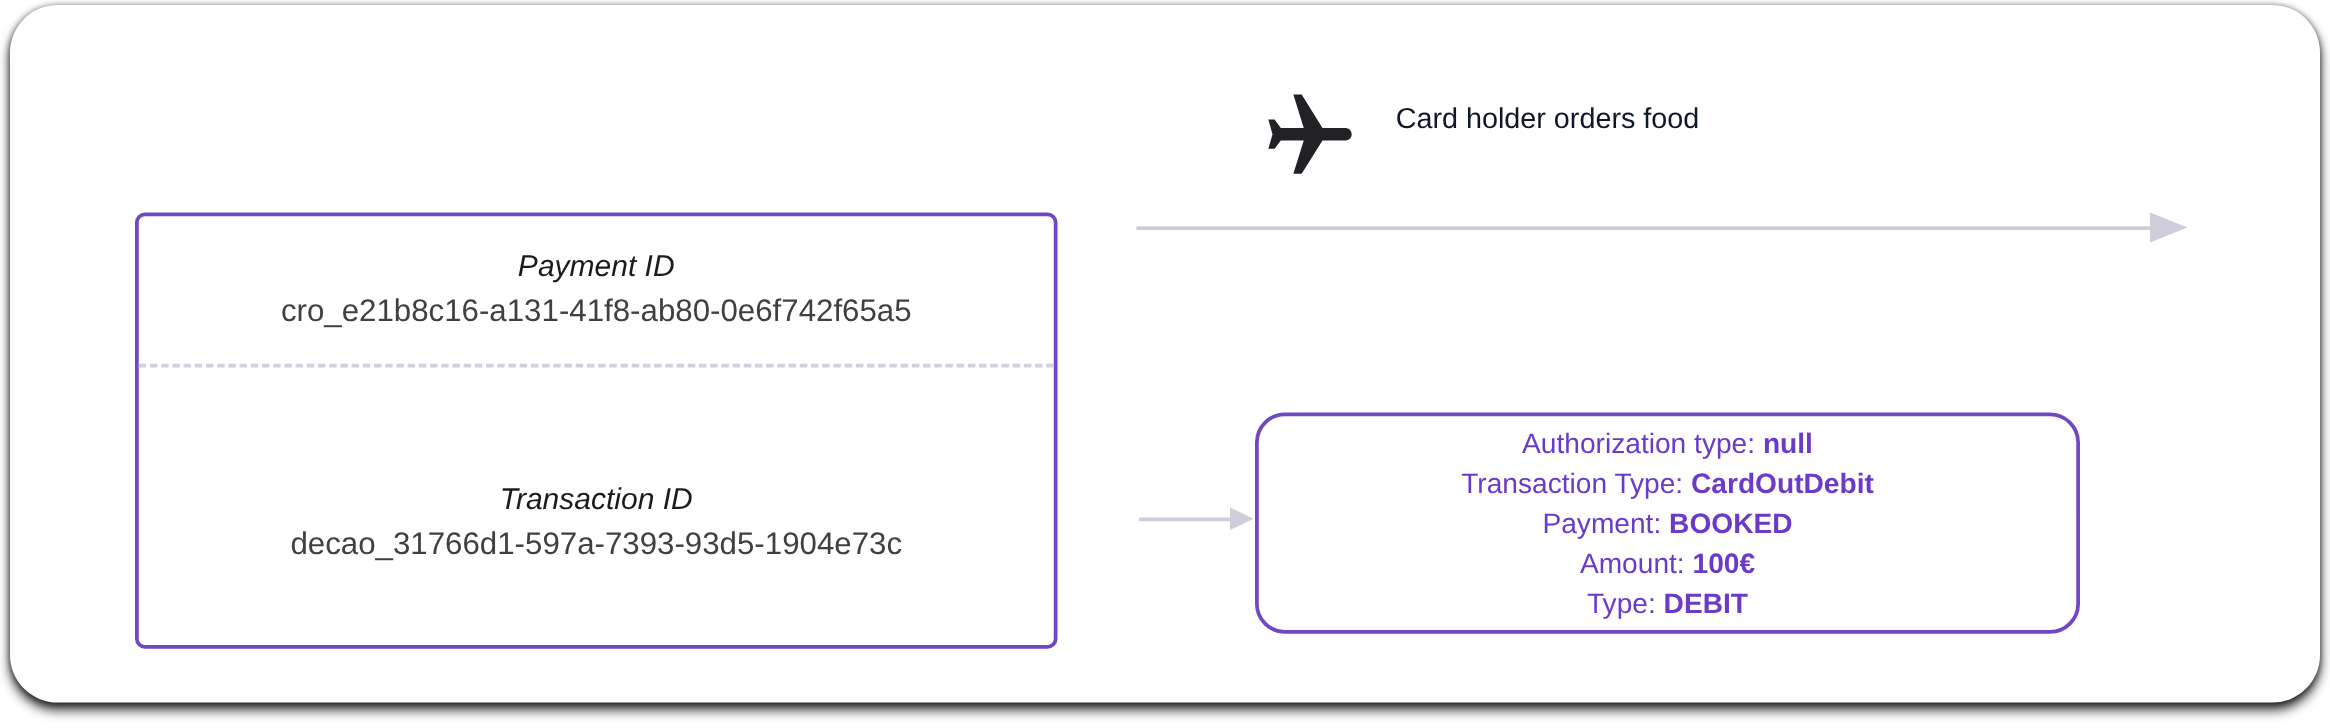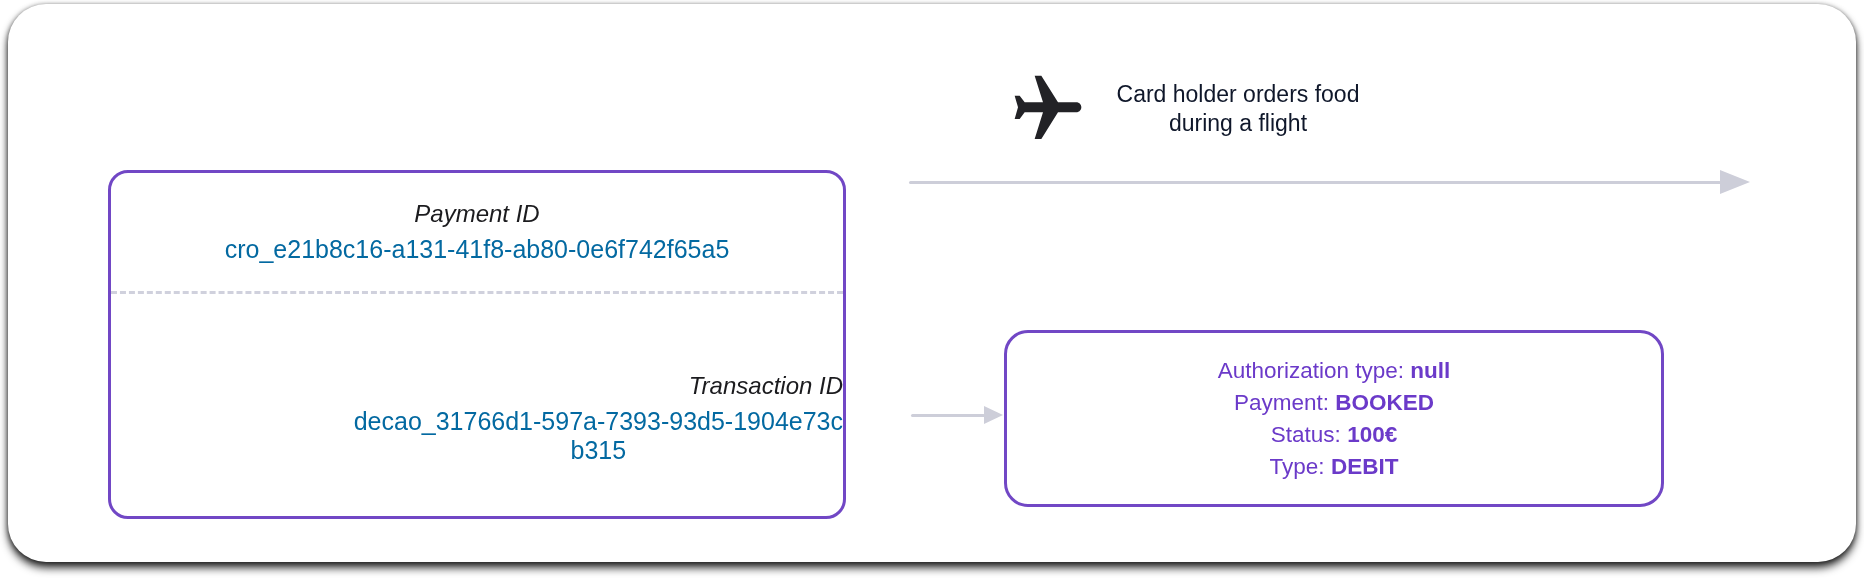--- a/index.html
+++ b/index.html
@@ -22,48 +22,48 @@
     border-radius: 38px;
     box-shadow: 0 6px 9px rgba(0,0,0,0.78), 0 1px 5px rgba(0,0,0,0.55);
   }
 
   
   .id-box {
     position: absolute;
     left: 100px; top: 166px;
     width: 738px; height: 349px;
     border: 3px solid #7147c5;
-    border-radius: 20px;
+    border-radius: 8px;
     display: flex;
     flex-direction: column;
   }
   .id-section {
     display: flex;
     flex-direction: column;
     align-items: center;
     justify-content: center;
     text-align: center;
   }
   .id-section.top { height: 118px; }
-  .id-section.bottom { flex: 1; padding-top: 26px; align-items: flex-end; }
+  .id-section.bottom { flex: 1; padding-top: 26px; }
   .id-divider {
     border-top: 3px dashed #d0d1dd;
     width: 100%;
     height: 0;
   }
   .id-label {
     font-style: italic;
     font-size: 24px;
     line-height: 28px;
     color: #1b1b1e;
   }
   .id-value {
     font-size: 25px;
     line-height: 29px;
-    color: #0369a1;
+    color: #404040;
     margin-top: 7px;
   }
 
   
   .plane {
     position: absolute;
     left: 1000px; top: 65px;
     width: 80px; height: 80px;
   }
   .plane svg { width: 100%; height: 100%; }
@@ -132,50 +132,51 @@
     <div class="id-box">
       <div class="id-section top">
         <div class="id-label">Payment ID</div>
         <div class="id-value">cro_e21b8c16-a131-41f8-ab80-0e6f742f65a5</div>
       </div>
       <div class="id-divider"></div>
       <div class="id-section bottom">
         <div class="id-label">Transaction ID</div>
         <div class="id-value">
           <div>decao_31766d1-597a-7393-93d5-1904e73c</div>
-          <div>b315</div>
         </div>
       </div>
     </div>
 
     <div class="plane">
       <svg viewBox="0 0 24 24" aria-hidden="true">
         <path fill="#222226" transform="rotate(90 12 12)" d="M21 16v-2l-8-5V3.5c0-.83-.67-1.5-1.5-1.5S10 2.67 10 3.5V9l-8 5v2l8-2.5V19l-2 1.5V22l3.5-1 3.5 1v-1.5L13 19v-5.5l8 2.5z"></path>
       </svg>
     </div>
     <div class="caption">
       <div>Card holder orders food</div>
-      <div>during a flight</div>
     </div>
 
     <div class="arrow-line long"></div>
     <div class="arrow-head long"></div>
 
     <div class="arrow-line short"></div>
     <div class="arrow-head short"></div>
 
     <div class="result-box">
       <div class="result-line">
         <span>Authorization type:</span>&nbsp;<b>null</b>
       </div>
       <div class="result-line">
+        <span>Transaction Type:</span>&nbsp;<b>CardOutDebit</b>
+      </div>
+      <div class="result-line">
         <span>Payment:</span>&nbsp;<b>BOOKED</b>
       </div>
       <div class="result-line">
-        <span>Status:</span>&nbsp;<b>100€</b>
+        <span>Amount:</span>&nbsp;<b>100€</b>
       </div>
       <div class="result-line">
         <span>Type:</span>&nbsp;<b>DEBIT</b>
       </div>
     </div>
 
   </div>
 </div>
 
 </body></html>

